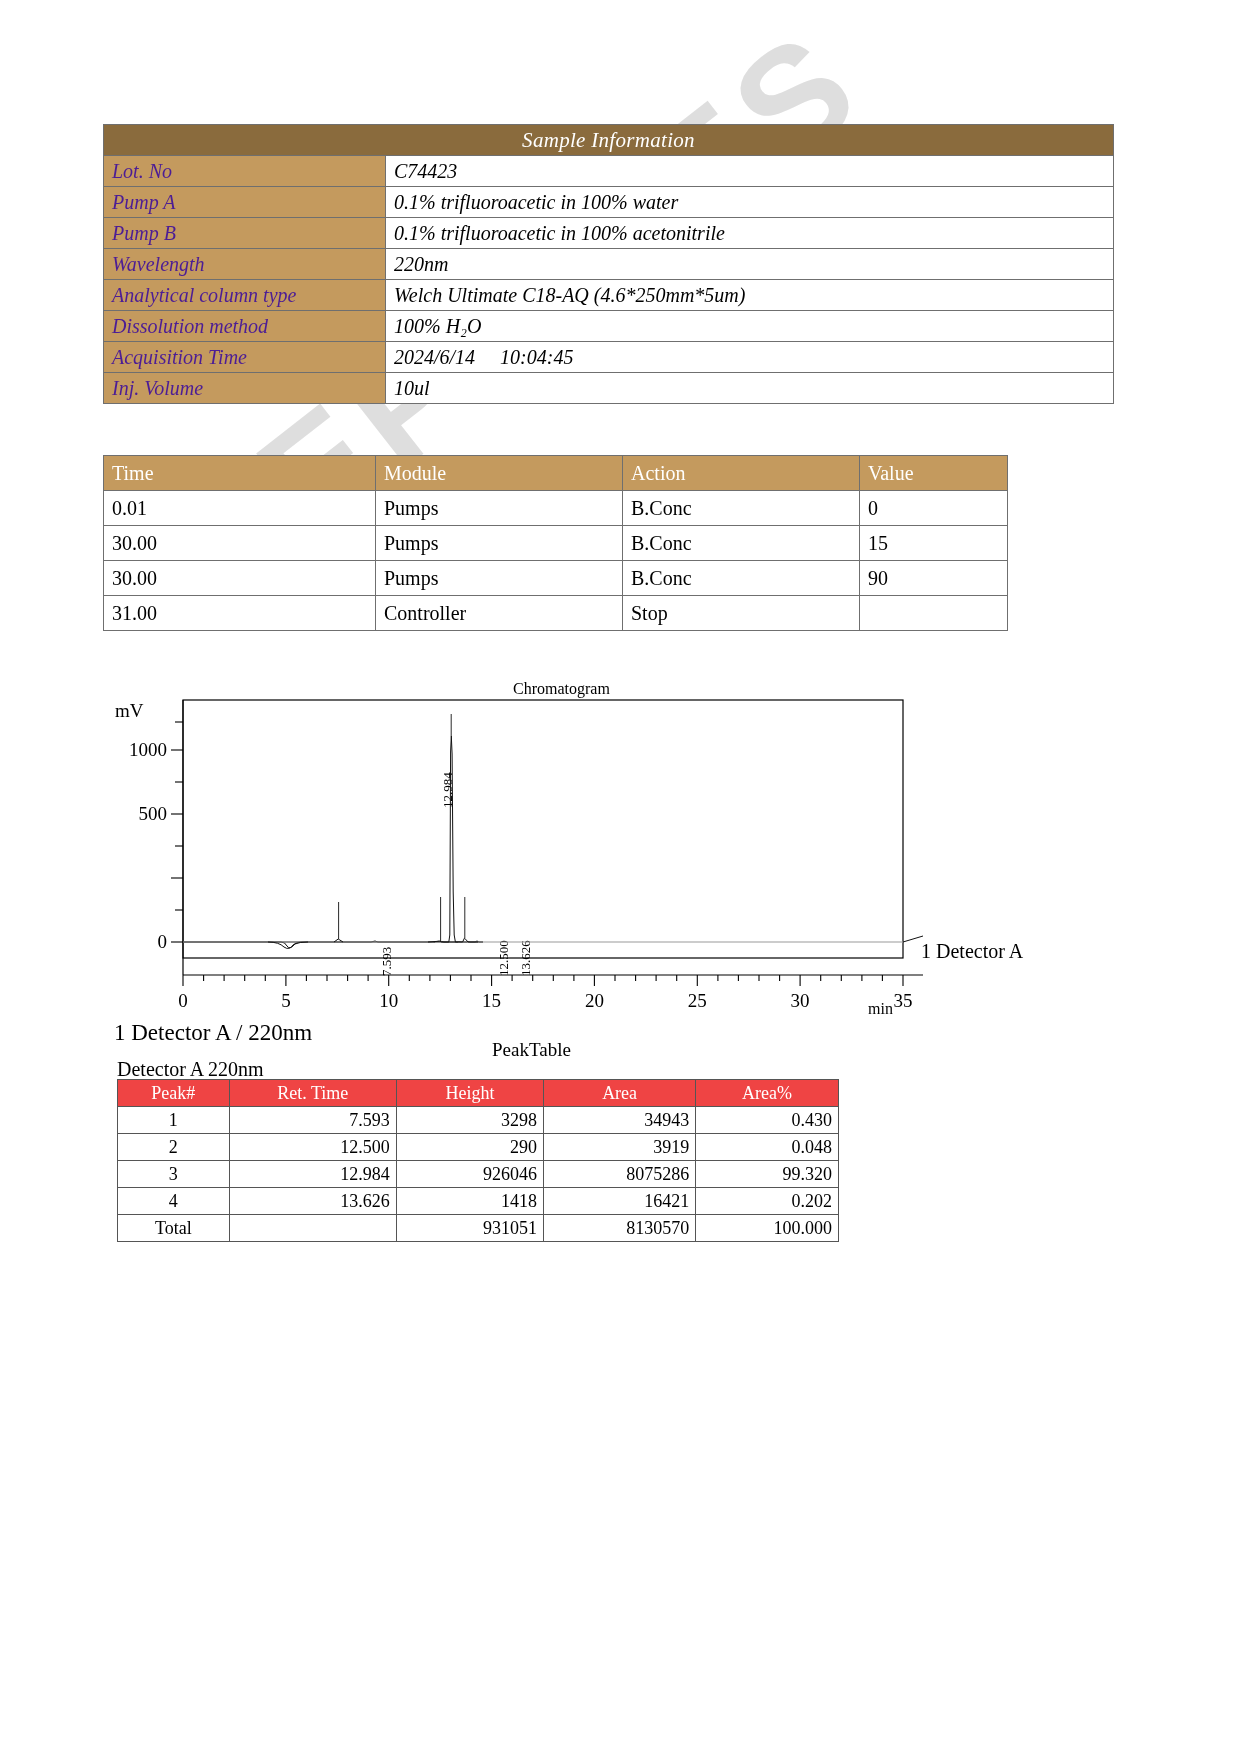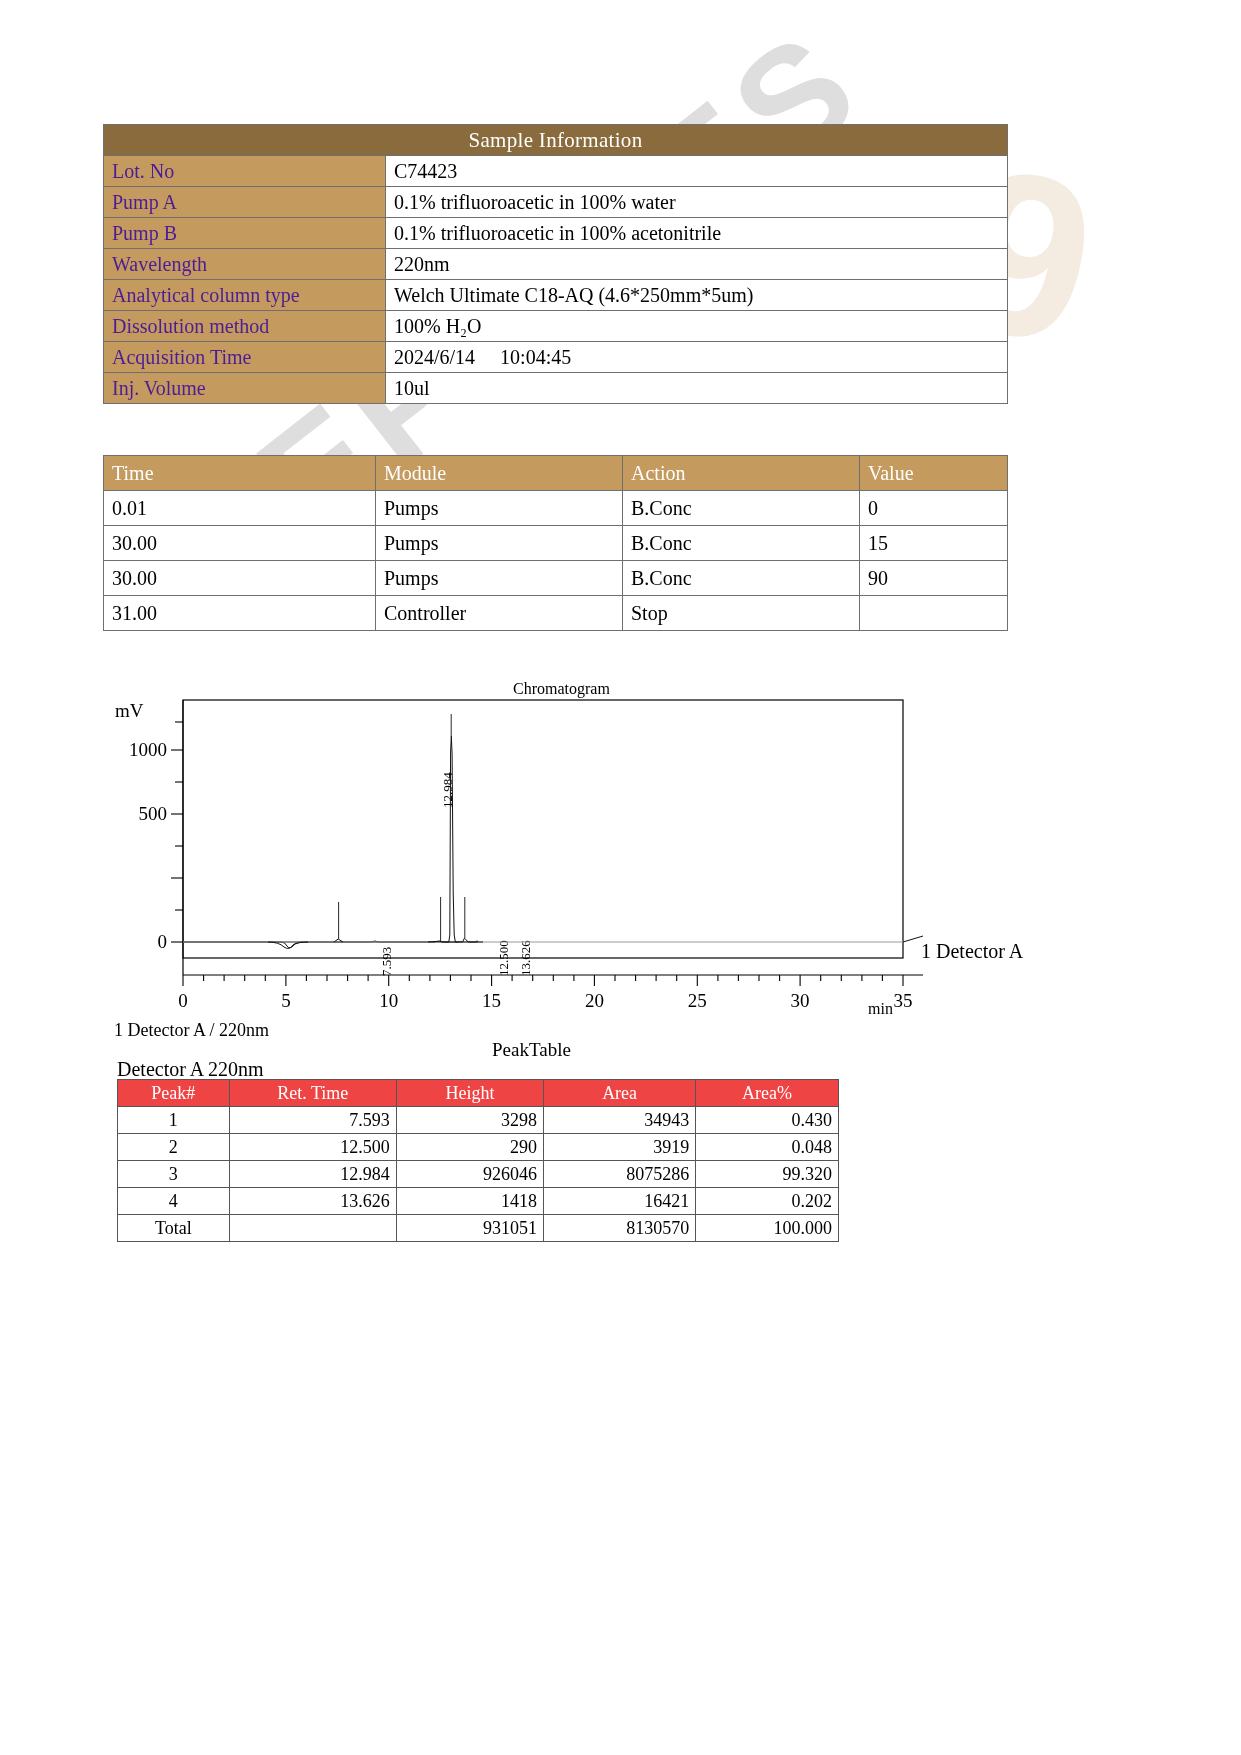--- a/index.html
+++ b/index.html
@@ -28,22 +28,23 @@
     font-family:"Liberation Sans", sans-serif;
     font-weight:bold;font-size:230px;
     color:#f3e9de;opacity:.9;
     transform:rotate(12deg);
     white-space:nowrap;
   }
 
   
   table{border-collapse:collapse;}
   .info-table{
-    position:absolute;left:103px;top:124px;width:905px;
+    position:absolute;left:103px;top:124px;width:1011px;
     font-size:20px;
+    font-style:italic;
   }
   .info-table td{
     border:1px solid #6f6f6f;
     padding:3px 8px;
     height:24px;
     vertical-align:middle;
     line-height:1.15;
   }
   .info-title{
     background:#8a6b3d;color:#ffffff;text-align:center;
@@ -76,21 +77,21 @@
   .c-value{width:auto;}
 
   
   .chrom-wrap{position:absolute;left:103px;top:672px;width:920px;height:360px;}
   .chrom-title{
     position:absolute;left:410px;top:8px;font-size:16px;
   }
   .mv-label{position:absolute;left:12px;top:28px;font-size:19px;}
   .min-label{position:absolute;left:765px;top:328px;font-size:16px;}
   .detector-tag{position:absolute;left:818px;top:268px;font-size:20px;white-space:nowrap;}
-  .legend-line{position:absolute;left:11px;top:348px;font-size:18px;white-space:nowrap;}
+  .legend-line{position:absolute;left:11px;top:348px;font-size:23px;white-space:nowrap;}
   .chrom-svg{position:absolute;left:0;top:20px;}
 
   .peaklabel{
     position:absolute;
     font-size:13px;
     font-family:"Liberation Serif", serif;
     transform:rotate(-90deg);
     transform-origin:left bottom;
     white-space:nowrap;
   }

